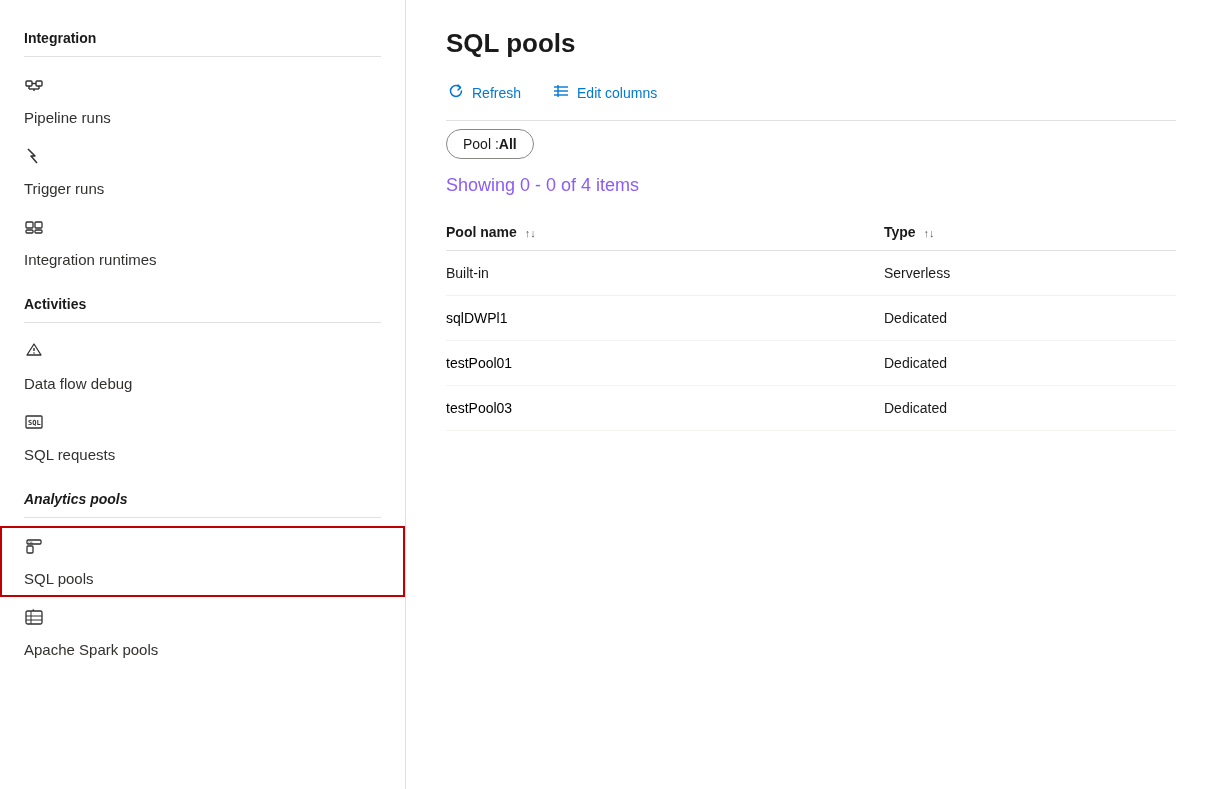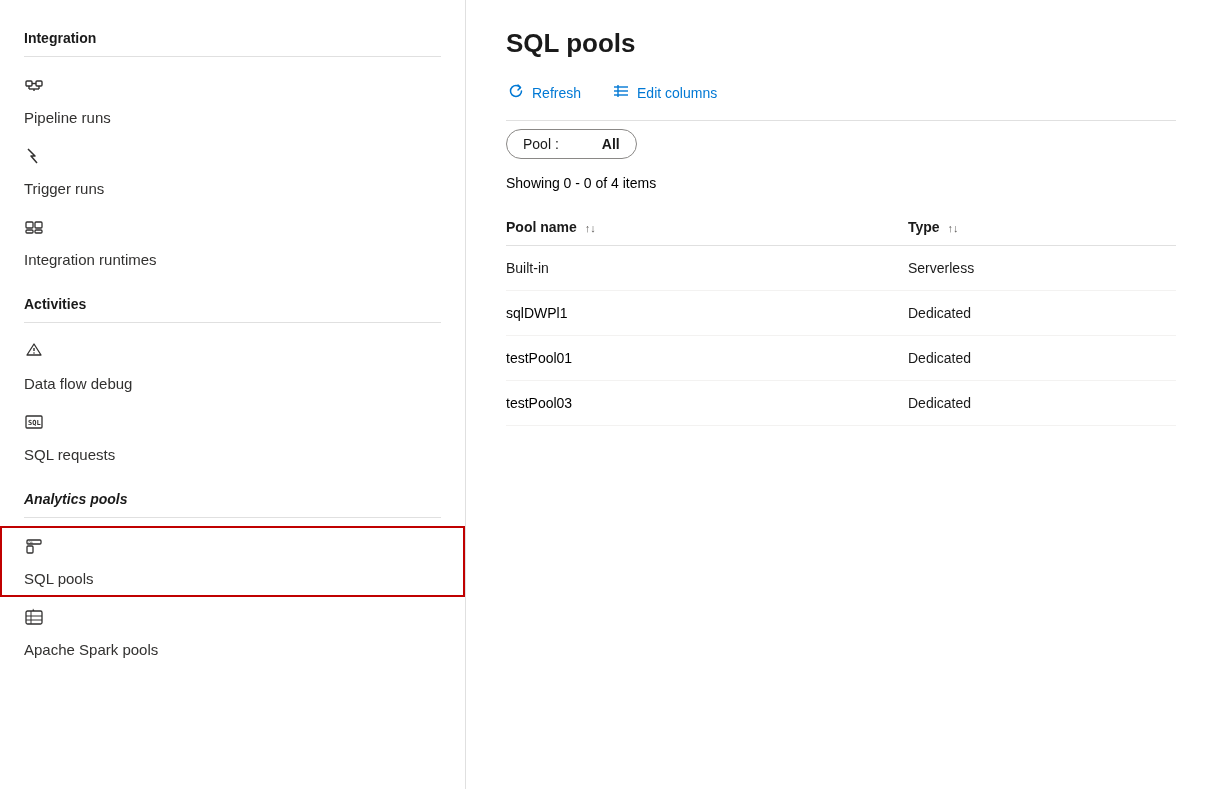--- a/index.html
+++ b/index.html
@@ -8,21 +8,21 @@
       font-size: 14px;
       background: #f3f3f3;
       display: flex;
       height: 789px;
       width: 1216px;
       overflow: hidden;
     }
 
     
     .sidebar {
-      width: 466px;
+      width: 406px;
       background: #ffffff;
       border-right: 1px solid #e0e0e0;
       padding: 20px 0;
       flex-shrink: 0;
       overflow-y: auto;
     }
 
     .sidebar-section-label {
       font-weight: 700;
       font-size: 14px;
@@ -107,30 +107,29 @@
       display: inline-flex;
       align-items: center;
       border: 1px solid #8a8886;
       border-radius: 20px;
       padding: 6px 16px;
       font-size: 14px;
       color: #1a1a1a;
       background: #fff;
       cursor: pointer;
       margin-bottom: 16px;
-      gap: 43px;
     }
 
     .filter-pill strong {
       font-weight: 700;
     }
 
     .showing-count {
-      font-size: 14px;
-      color: #000000;
+      font-size: 18px;
+      color: #8b5cf6;
       margin-bottom: 18px;
     }
 
     
     .data-table {
       width: 100%;
       border-collapse: collapse;
     }
 
     .data-table thead tr {

